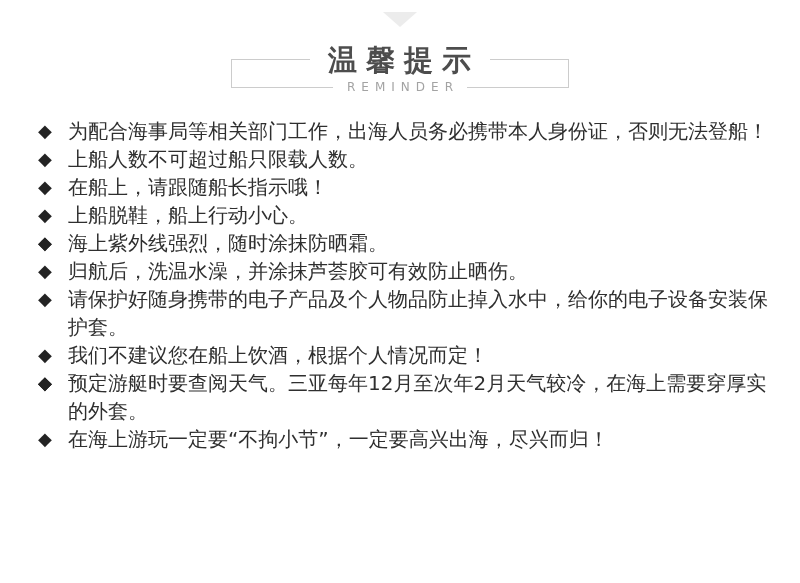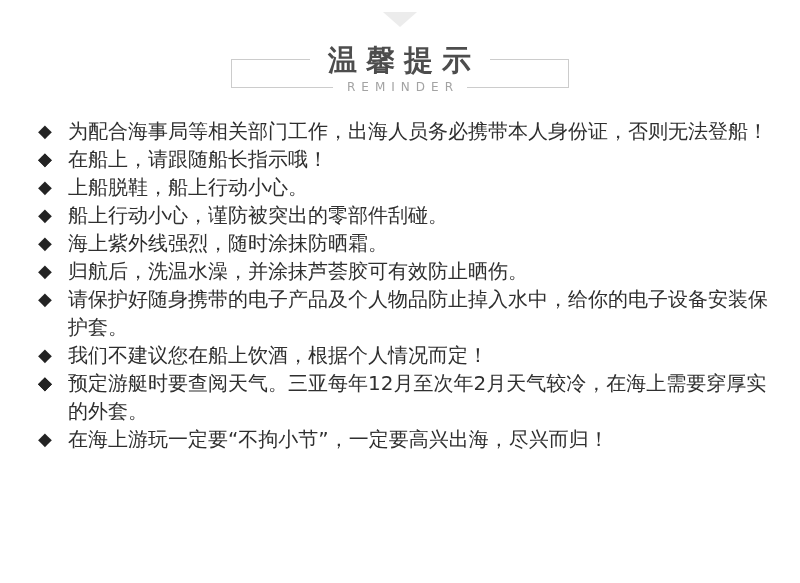--- a/index.html
+++ b/index.html
@@ -100,35 +100,35 @@
   </div>
 
   <ul class="notice-list">
     <li class="notice-item">
       <span class="bullet">◆</span>
       <span class="notice-text">为配合海事局等相关部门工作，出海人员务必携带本人身份证，否则无法登船！</span>
     </li>
 
     <li class="notice-item">
       <span class="bullet">◆</span>
+      <span class="notice-text">上船人数不可超过船只限载人数。</span>
     </li>
 
     <li class="notice-item">
       <span class="bullet">◆</span>
       <span class="notice-text">在船上，请跟随船长指示哦！</span>
     </li>
 
     <li class="notice-item">
       <span class="bullet">◆</span>
       <span class="notice-text">上船脱鞋，船上行动小心。</span>
     </li>
 
     <li class="notice-item">
       <span class="bullet">◆</span>
-      <span class="notice-text">船上行动小心，谨防被突出的零部件刮碰。</span>
     </li>
 
     <li class="notice-item">
       <span class="bullet">◆</span>
       <span class="notice-text">海上紫外线强烈，随时涂抹防晒霜。</span>
     </li>
 
     <li class="notice-item">
       <span class="bullet">◆</span>
       <span class="notice-text">归航后，洗温水澡，并涂抹芦荟胶可有效防止晒伤。</span>

